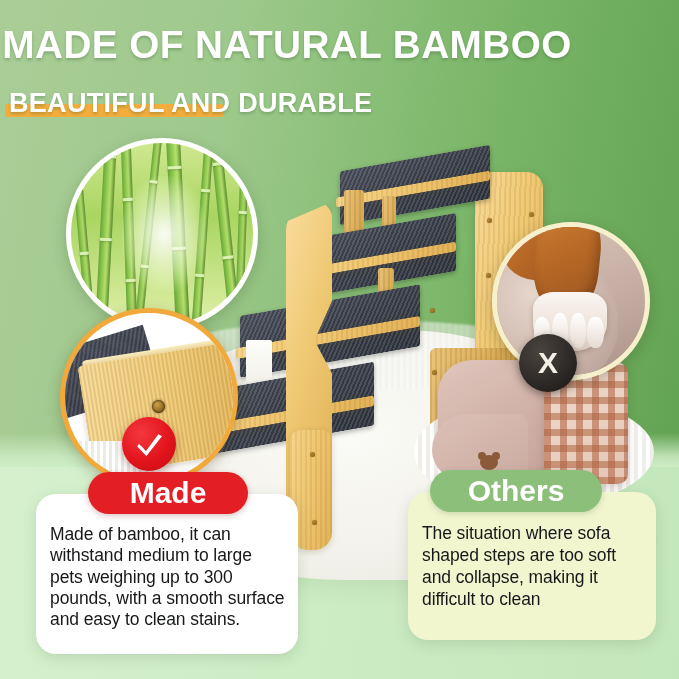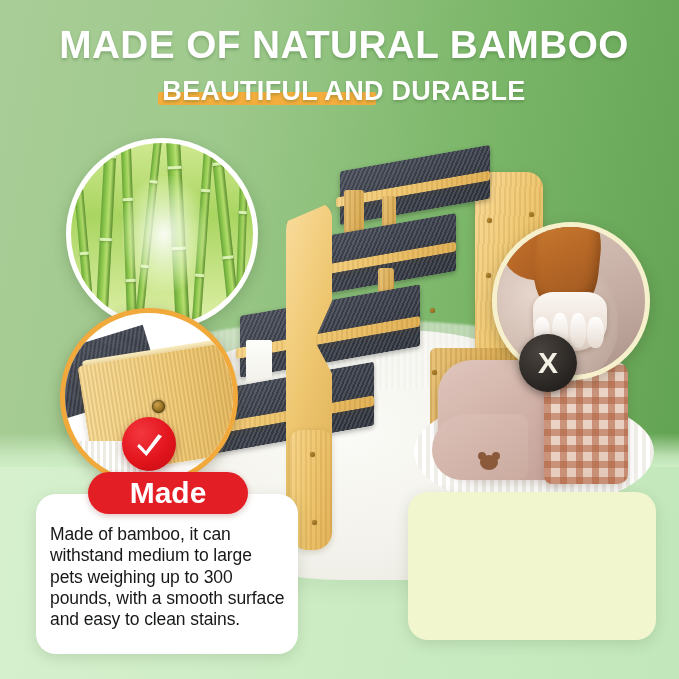--- a/index.html
+++ b/index.html
@@ -17,33 +17,33 @@
     position:absolute;left:0;right:0;bottom:0;height:212px;
     background:linear-gradient(100deg,#d6f0ce 0%,#cdedc5 45%,#c2e7ba 100%);
   }
   .band-fade{
     position:absolute;left:0;right:0;bottom:212px;height:34px;
     background:linear-gradient(to bottom,rgba(210,238,200,0) 0%,rgba(207,237,198,.85) 70%,#cdedc5 100%);
   }
 
   
   .headline{
-    position:absolute;left:9px;right:0;top:26px;text-align:center;
+    position:absolute;left:9px;right:0;top:26px;
     pointer-events:none;
   }
   .title{
     font-size:38px;font-weight:bold;color:#ffffff;letter-spacing:.4px;
     font-family:"Liberation Sans", sans-serif;
     text-shadow:0 2px 3px rgba(40,80,35,.30);
     transform:scaleX(1.02);
     line-height:1.05;
     white-space:nowrap;
   }
   .sub-wrap{
-    position:relative;display:inline-block;margin-top:10px;
+    position:relative;display:inline-block;margin-top:22px;
   }
   .sub-hl{
     position:absolute;left:-4px;bottom:2px;width:60%;height:13px;
     background:#f2ad3c;border-radius:2px;z-index:0;
   }
   .subtitle{
     position:relative;z-index:1;
     font-size:27px;font-weight:bold;color:#ffffff;letter-spacing:.3px;
     text-shadow:0 2px 3px rgba(40,80,35,.28);
     white-space:nowrap;
@@ -441,15 +441,17 @@
   <div class="badge badge-x">
     <span>X</span>
   </div>
 
   <div class="card card-ours">
     <div class="pill pill-ours">Made</div>
     <div class="card-body">Made of bamboo, it can withstand medium to large pets weighing up to 300 pounds, with a smooth surface and easy to clean stains.</div>
   </div>
 
   <div class="card card-others">
+    <div class="pill pill-others">Others</div>
+    <div class="card-body">The situation where sofa shaped steps are too soft and collapse, making it difficult to clean</div>
   </div>
 
 </div>
 
 </body></html>

